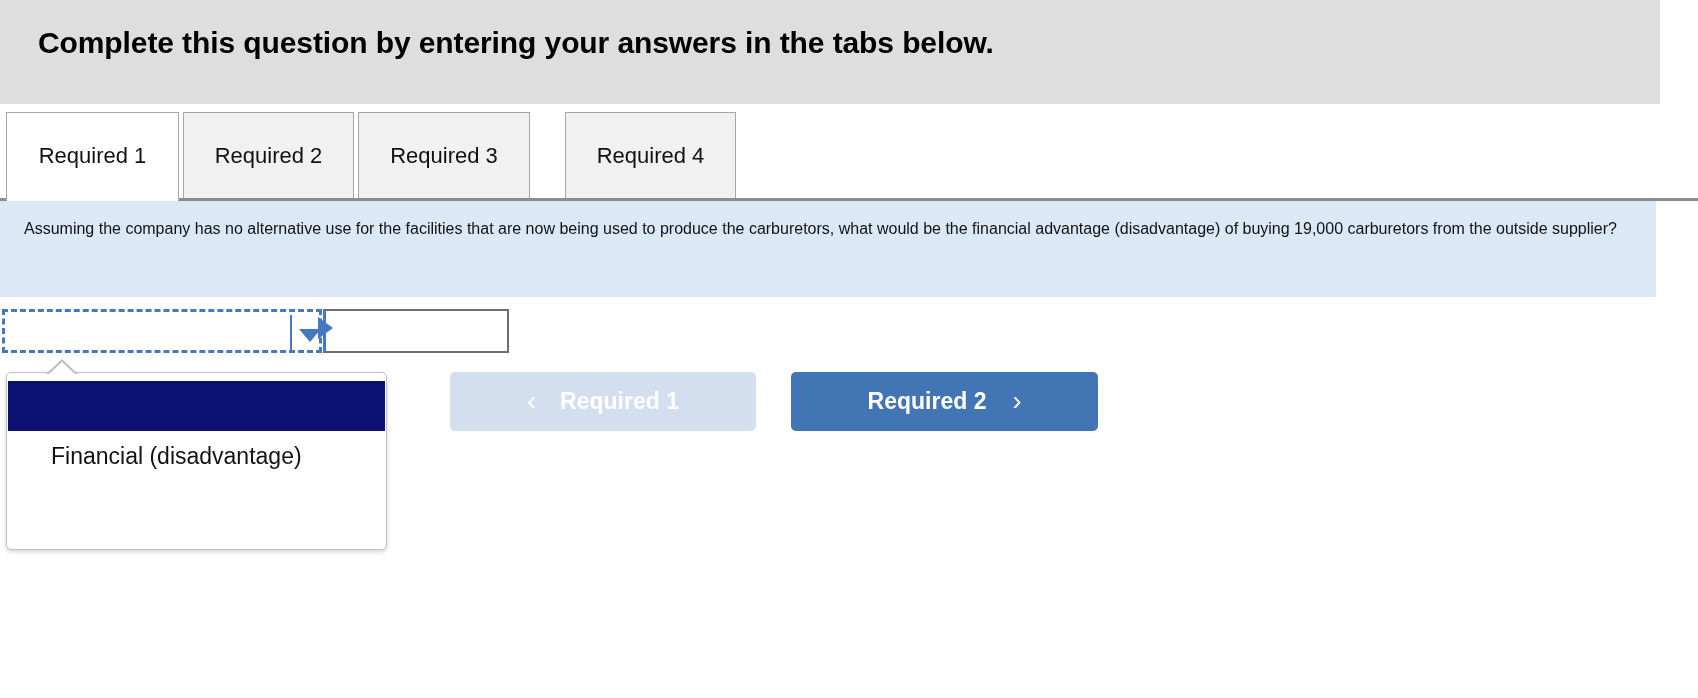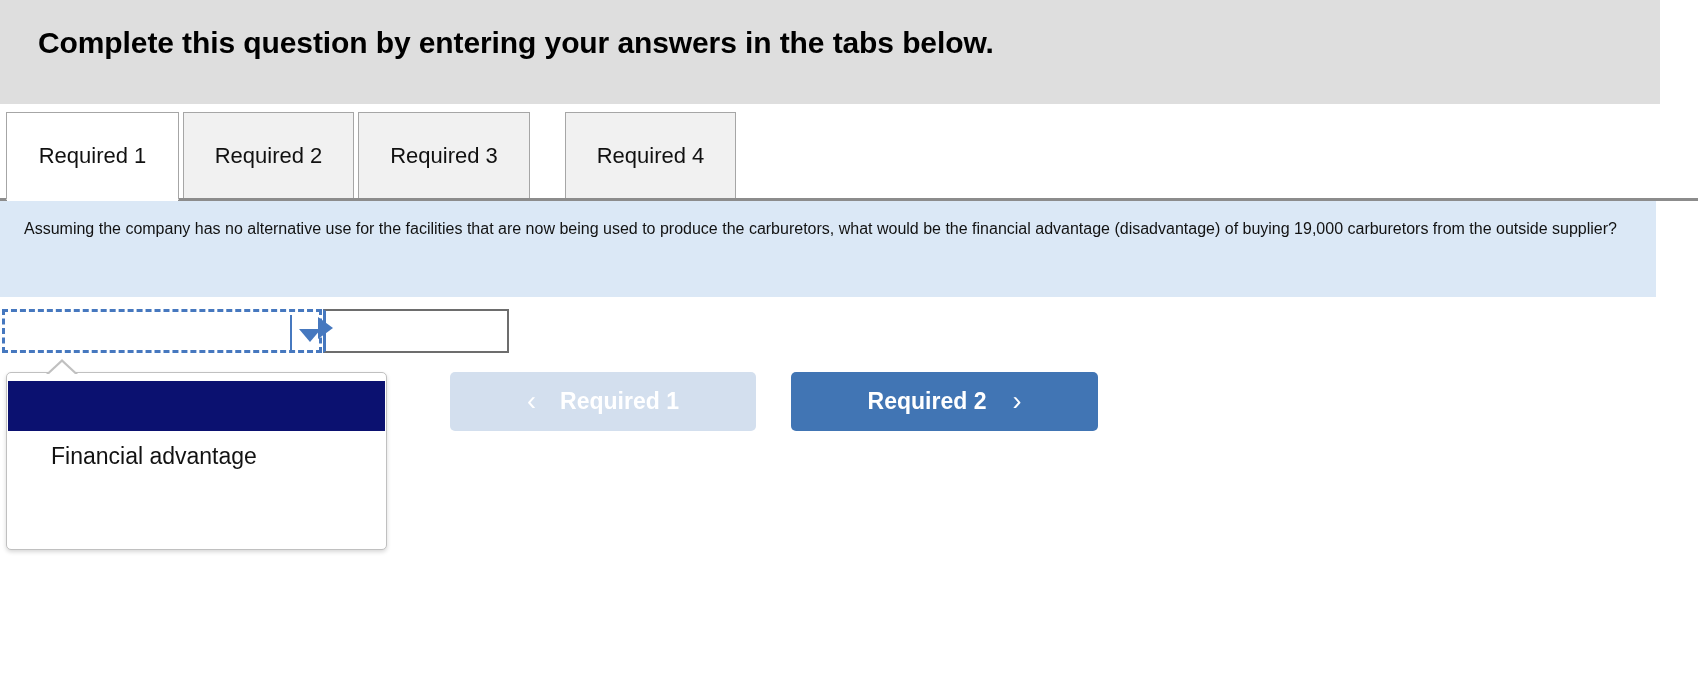--- a/index.html
+++ b/index.html
@@ -297,21 +297,21 @@
 </div>
 
 <div class="dd-popup">
   <div class="dd-popup-tail-outer"></div>
   <div class="dd-popup-tail-inner"></div>
 
   <div class="dd-option blank">
     <span></span>
   </div>
   <div class="dd-option">
-    <span>Financial advantage</span>
+    <span>Financial (disadvantage)</span>
   </div>
 </div>
 
 <button class="nav-prev">
   <span class="chev">‹</span>
   <span>Required 1</span>
 </button>
 
 <button class="nav-next">
   <span>Required 2</span>

